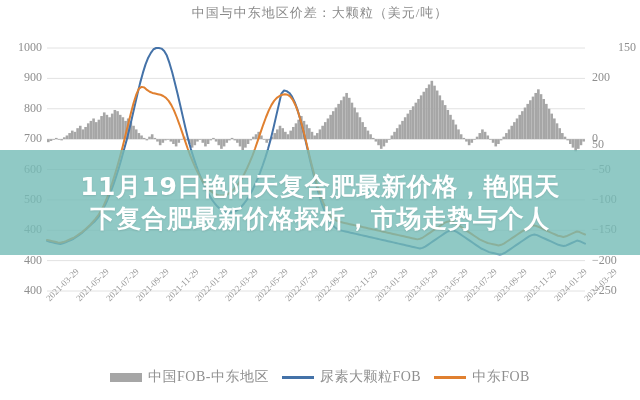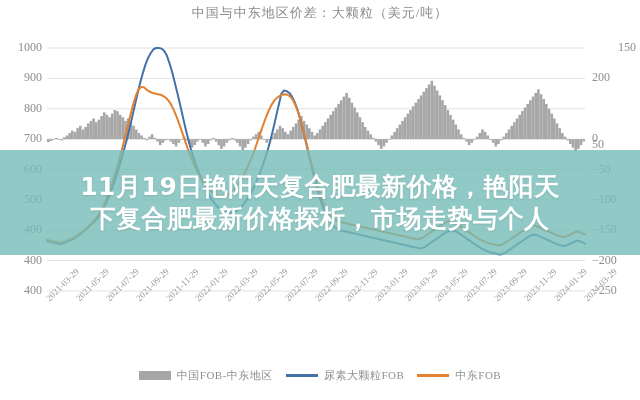--- a/index.html
+++ b/index.html
@@ -38,21 +38,21 @@
 
   
   .legend{
     position:absolute;left:0;top:368px;width:640px;
     display:flex;justify-content:center;align-items:center;gap:13px;
   }
   .legend-item{display:flex;align-items:center;gap:6px;}
   .legend-swatch-bar{width:32px;height:9px;background:#a6a6a6;display:block;}
   .legend-swatch-line{width:32px;height:3px;display:block;}
   .legend-label{
-    font-size:11px;color:#8f8f8f;font-family:"Liberation Serif", serif;
+    font-size:14px;color:#8f8f8f;font-family:"Liberation Serif", serif;
     white-space:nowrap;letter-spacing:0.5px;
   }
 
   
   .overlay-band{
     position:absolute;left:0;top:150px;width:640px;height:105px;
     background:rgba(116,188,183,0.80);
   }
   .overlay-text{
     position:absolute;left:0;top:150px;width:640px;height:105px;

